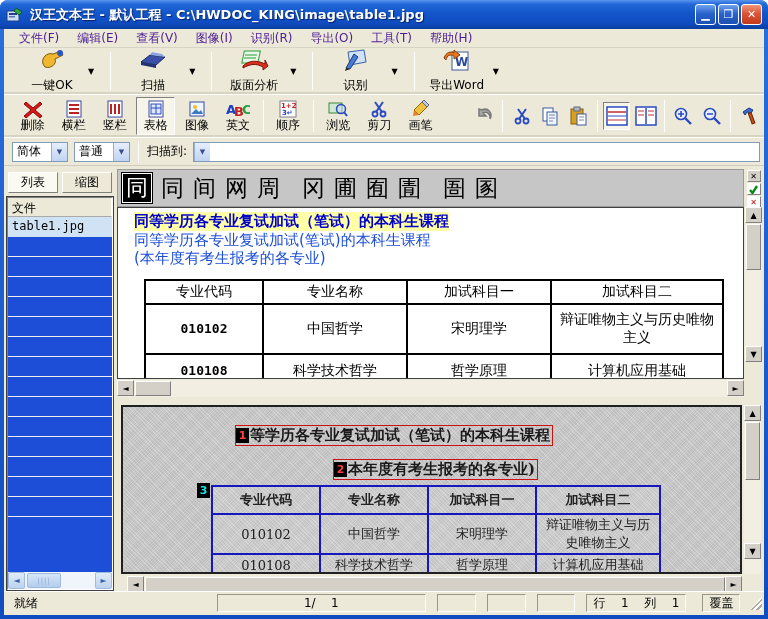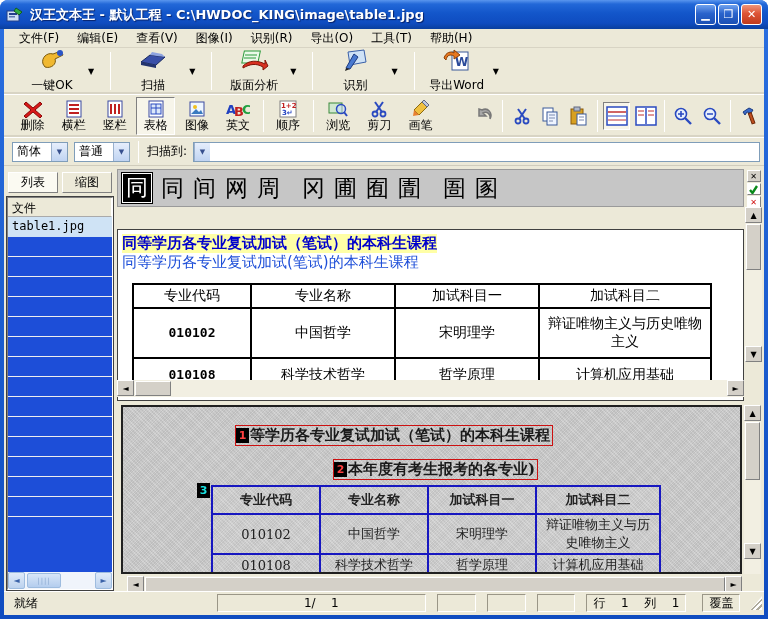--- a/index.html
+++ b/index.html
@@ -16,21 +16,21 @@
   .winbtn { width:21px; height:21px; margin-left:2px; border-radius:3px; border:1px solid #fff;
     display:flex; align-items:center; justify-content:center; color:#fff; font-size:11px; font-weight:bold;
     background:linear-gradient(180deg,#70a2ee,#2a63cc 45%,#1b50b4); }
   .winbtn.close { background:linear-gradient(180deg,#f09579,#dd5436 45%,#c03a1c); }
   .winbtn .glyph { line-height:1; }
   
   #client { position:absolute; left:4px; right:4px; top:29px; bottom:4px; background:#ece9d8; }
   
   #menubar { height:19px; display:flex; align-items:center; padding-left:6px; font-size:12px;
     border-bottom:1px solid #d8d4c4; }
-  .menu-item { padding:2px 9px; color:#000000; white-space:nowrap; }
+  .menu-item { padding:2px 9px; color:#4c1d95; white-space:nowrap; }
   
   #toolbar1 { height:47px; display:flex; align-items:center; padding-left:10px;
     border-bottom:1px solid #fff; box-shadow:inset 0 -2px 0 #d8d4c4; }
   .big-btn { display:flex; align-items:center; margin-right:4px; padding:1px 2px; }
   .big-btn .stack { display:flex; flex-direction:column; align-items:center; width:72px; }
   .big-btn svg { display:block; }
   .big-btn .lbl { font-size:12px; color:#000; margin-top:5px; white-space:nowrap; }
   .drop-arrow { font-size:8px; color:#000; margin:0 6px 0 0; align-self:center; }
   .tb1-sep { width:1px; height:38px; background:#c8c4b4; border-right:1px solid #fff; margin:0 4px; }
   
@@ -87,21 +87,21 @@
     display:flex; align-items:center; justify-content:center; border:1px solid #fff; outline:1px solid #000; }
   .cand { font-size:23px; color:#000; margin-left:9px; line-height:1; }
   .cand.gap { margin-left:22px; }
   
   #cand-side { position:absolute; right:2px; top:2px; width:17px; height:38px; }
   .cand-side-btn { width:14px; height:12px; margin:0 auto 1px auto; font-size:8px; display:flex;
     align-items:center; justify-content:center; background:#d4d0c8;
     border:1px solid; border-color:#fff #808080 #808080 #fff; }
   
   #ocrpanel { position:absolute; left:0; top:39px; right:20px; height:172px; background:#fff;
-    border:1px solid #404040; overflow:hidden; padding:3px 0 0 4px;margin-top:22px; }
+    border:1px solid #404040; overflow:hidden; padding:3px 0 0 16px; }
   #ocr-title { display:inline-block; background:#ffffa6; color:#0000cc; font-weight:bold;
     font-size:15px; line-height:1.25; }
   .ocr-line { font-size:15px; color:#1d4ed8; line-height:1.2; }
   #ocr-table { border-collapse:collapse; margin:12px 0 0 10px; }
   #ocr-table td { border:2px solid #000; font-size:14px; text-align:center; padding:2px 4px; color:#000; }
   #ocr-table .code { font-family:"DejaVu Sans Mono",monospace; font-weight:bold; font-size:13px; }
   
   .c-vscroll { position:absolute; width:17px; background:#f2efe2; }
   .c-btn { width:17px; height:16px; background:#d4d0c8; border:1px solid; border-color:#fff #808080 #808080 #fff;
     color:#000; font-size:8px; display:flex; align-items:center; justify-content:center; }
@@ -481,20 +481,21 @@
             <svg width="9" height="9" viewBox="0 0 9 9">
                 <path d="M1 5 L3.5 8 L8 1" stroke="#0a8a1a" stroke-width="2.4" fill="none"></path>
               </svg>
           </div>
           <div class="cand-side-btn" style="background:#fff;color:#d01010;font-weight:bold">✕</div>
         </div>
 
         <div id="ocrpanel">
           <div id="ocr-title">同等学历各专业复试加试（笔试）的本科生课程</div>
           <div class="ocr-line">同等学历各专业复试加试(笔试)的本科生课程</div>
+          <div class="ocr-line">(本年度有考生报考的各专业)</div>
           <table id="ocr-table">
             <tbody>
                 <tr>
               <td style="width:118px">专业代码</td>
               <td style="width:144px">专业名称</td>
               <td style="width:144px">加试科目一</td>
               <td style="width:172px">加试科目二</td>
             </tr>
             <tr>
               <td class="code" style="height:50px">010102</td>

